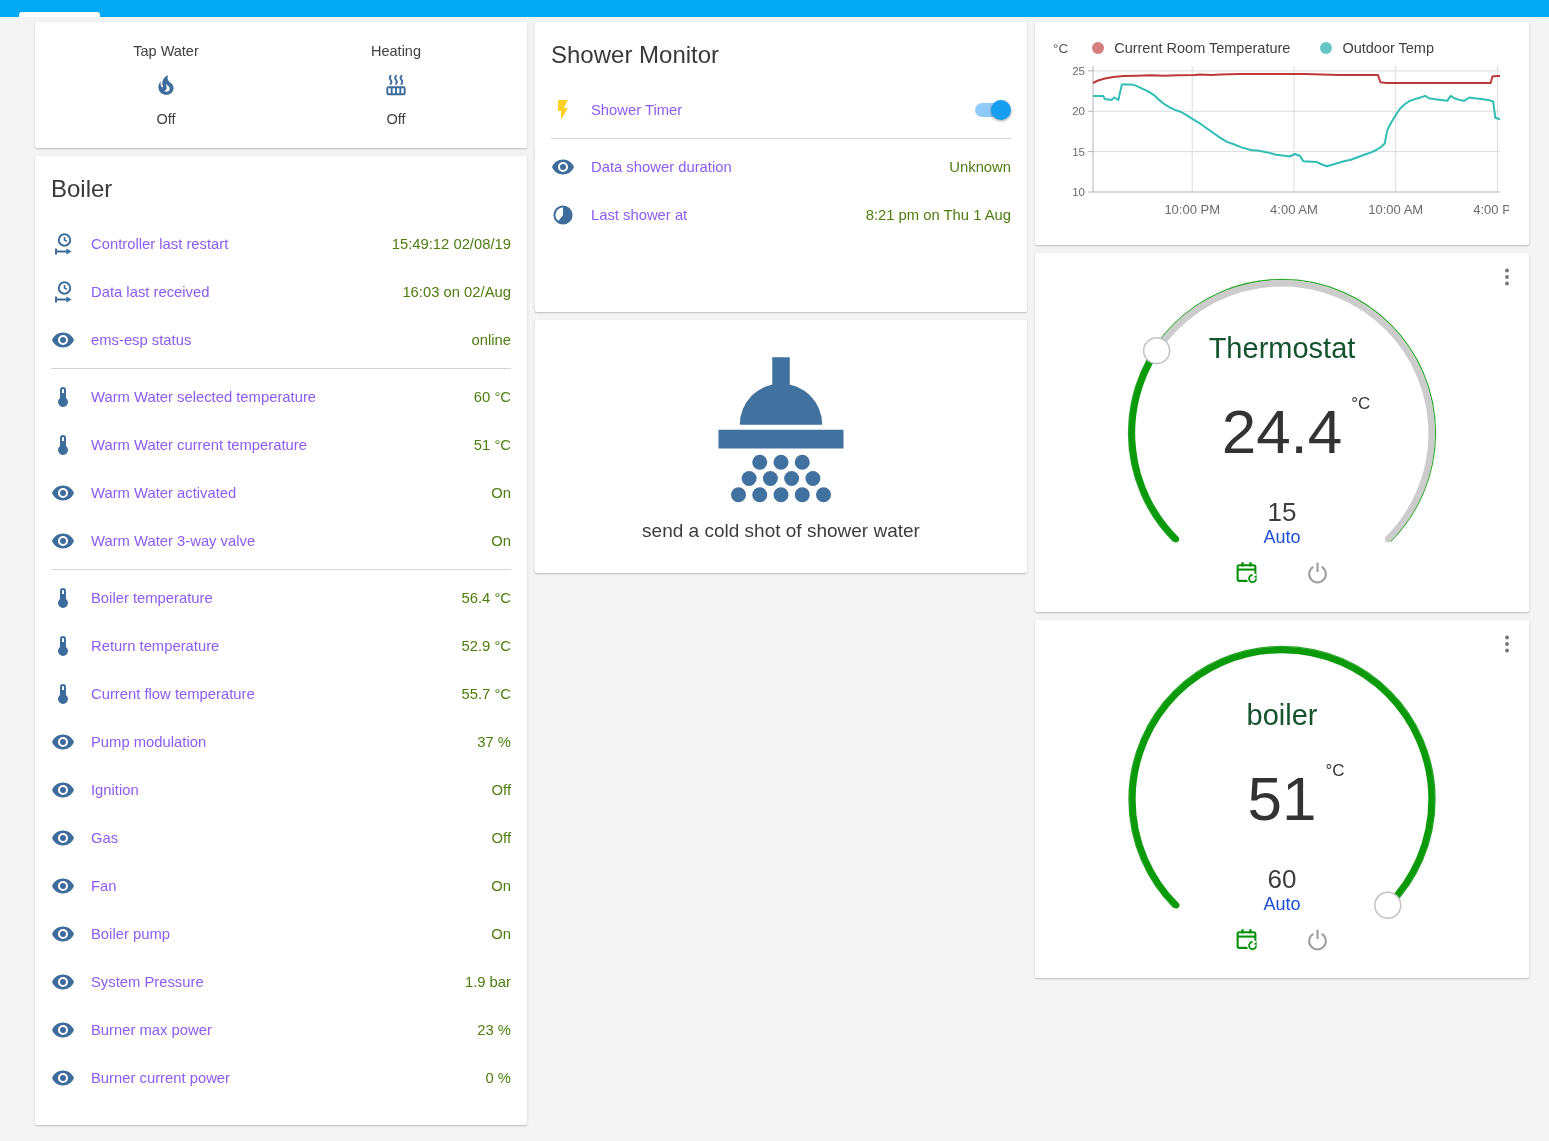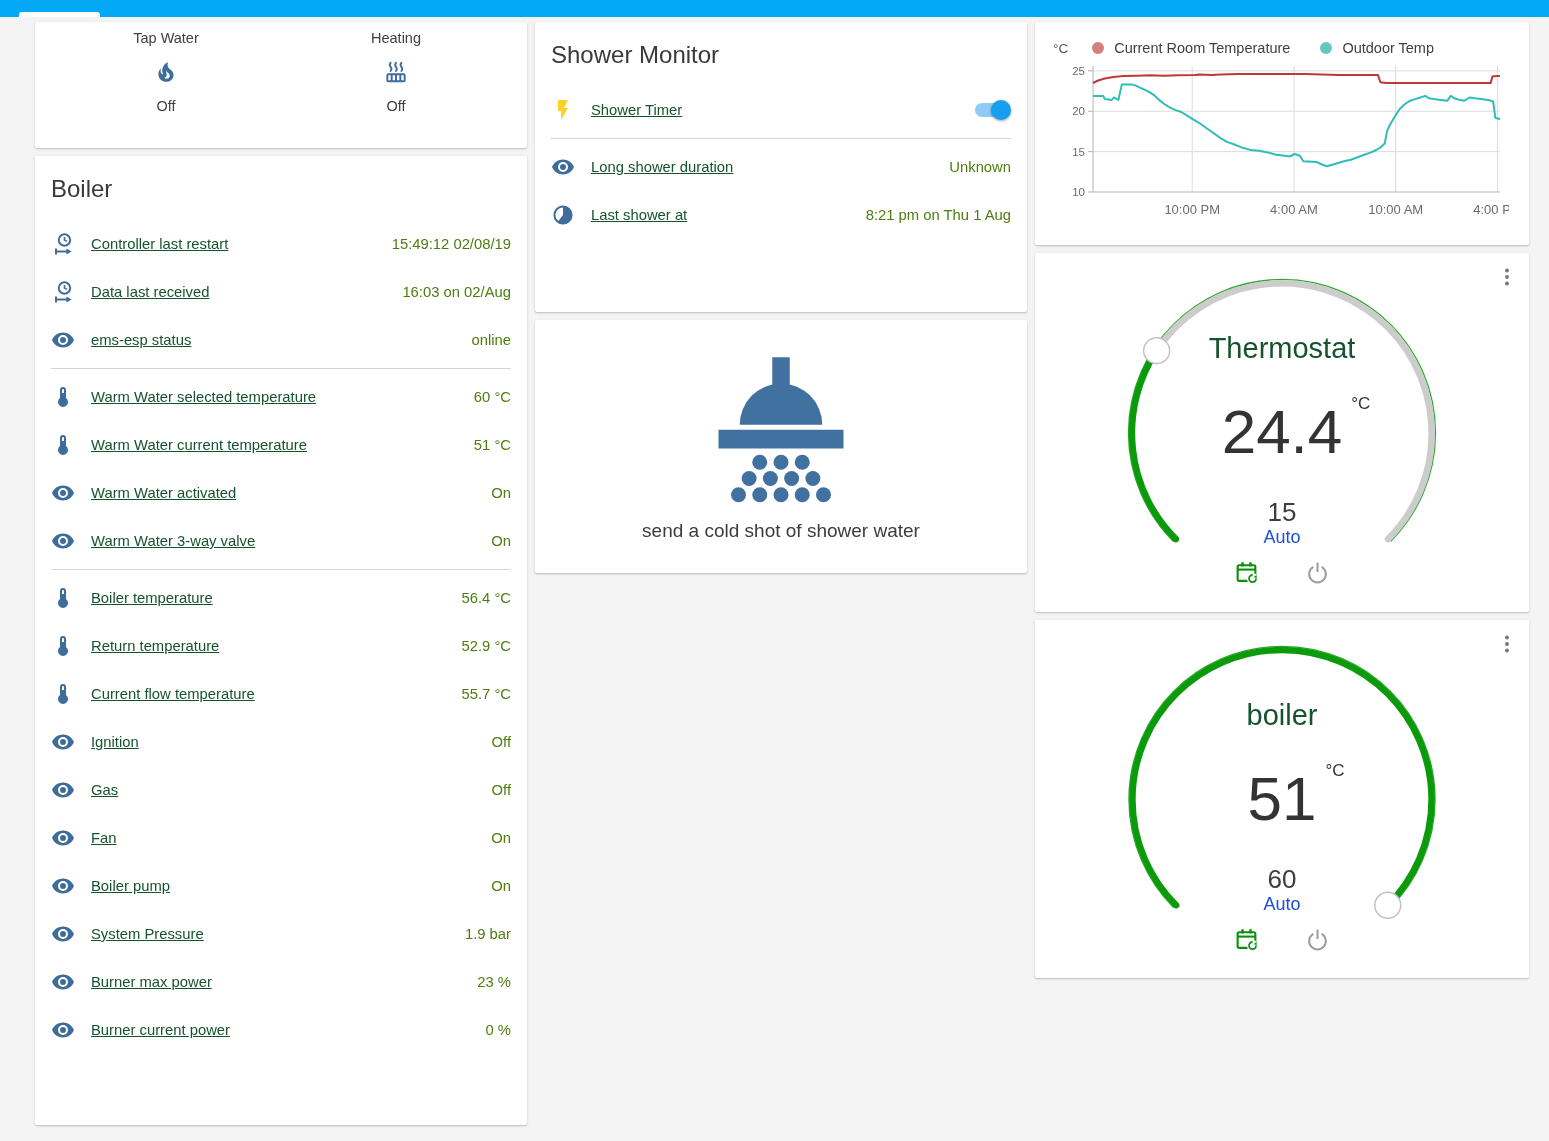--- a/index.html
+++ b/index.html
@@ -13,32 +13,32 @@
   .tab-indicator{position:absolute;left:19px;bottom:0;width:81px;height:5px;background:#fff;border-radius:3px 3px 0 0;}
 
   .layout{display:grid;grid-template-columns:492px 492px 494px;gap:8px;padding:5px 20px 0 35px;align-items:start;}
   .col{display:flex;flex-direction:column;gap:8px;}
   .card{background:#fff;border-radius:2px;box-shadow:0 1px 3px rgba(0,0,0,.14),0 1px 1px rgba(0,0,0,.10);box-sizing:border-box;}
 
   .icon{display:inline-block;}
   .icon svg{display:block;width:100%;height:100%;}
 
   
-  .switches{height:126px;display:flex;align-items:flex-start;padding:8px 16px;}
+  .switches{height:126px;display:flex;align-items:center;padding:8px 16px;}
   .switch-item{flex:1;display:flex;flex-direction:column;align-items:center;gap:13px;cursor:pointer;}
   .switch-name,.switch-state{font-size:14.5px;color:#404040;}
   .switch-item .icon{width:26px;height:26px;color:#3e6d9c;}
 
   
   .entities{padding:16px 16px 8px;}
   .card-title{font-size:24px;font-weight:400;color:#3a3a3a;line-height:34px;}
   .rows-wrap{margin-top:14px;}
   .row{display:flex;align-items:center;height:48px;cursor:pointer;}
   .row .icon{width:24px;height:24px;color:#3e6d9c;margin-right:16px;flex:none;}
-  .row-label{flex:1;font-size:14.8px;color:#14532d;text-decoration:underline;}
+  .row-label{flex:1;font-size:14.8px;color:#8b5cf6;}
   .row-value{font-size:14.8px;color:#4d7c0f;white-space:nowrap;}
   .divider{border-top:1px solid #d4d4d4;margin:4px 0;}
 
   
   .monitor{height:290px;padding:16px 16px 8px;}
   
   .toggle{position:relative;width:38px;height:20px;cursor:pointer;flex:none;}
   .toggle .track{position:absolute;left:2px;top:3px;width:34px;height:14px;border-radius:7px;background:#999;}
   .toggle .knob{position:absolute;top:0;left:0;width:20px;height:20px;border-radius:50%;background:#fafafa;box-shadow:0 1px 3px rgba(0,0,0,.4);}
   .toggle.on .track{background:#90caf9;}
@@ -270,20 +270,29 @@
             </span>
             <span class="row-label">Current flow temperature</span>
             <span class="row-value">55.7 °C</span>
           </div>
           <div class="row">
             <span class="icon">
               <svg>
                 <use href="#sym-eye"></use>
               </svg>
             </span>
+            <span class="row-label">Pump modulation</span>
+            <span class="row-value">37 %</span>
+          </div>
+          <div class="row">
+            <span class="icon">
+              <svg>
+                <use href="#sym-eye"></use>
+              </svg>
+            </span>
             <span class="row-label">Ignition</span>
             <span class="row-value">Off</span>
           </div>
           <div class="row">
             <span class="icon">
               <svg>
                 <use href="#sym-eye"></use>
               </svg>
             </span>
             <span class="row-label">Gas</span>
@@ -354,21 +363,21 @@
               <div class="knob"></div>
             </div>
           </div>
           <div class="divider"></div>
           <div class="row">
             <span class="icon">
               <svg>
                 <use href="#sym-eye"></use>
               </svg>
             </span>
-            <span class="row-label">Long shower duration</span>
+            <span class="row-label">Data shower duration</span>
             <span class="row-value">Unknown</span>
           </div>
           <div class="row">
             <span class="icon">
               <svg>
                 <use href="#sym-clock-pie"></use>
               </svg>
             </span>
             <span class="row-label">Last shower at</span>
             <span class="row-value">8:21 pm on Thu 1 Aug</span>

